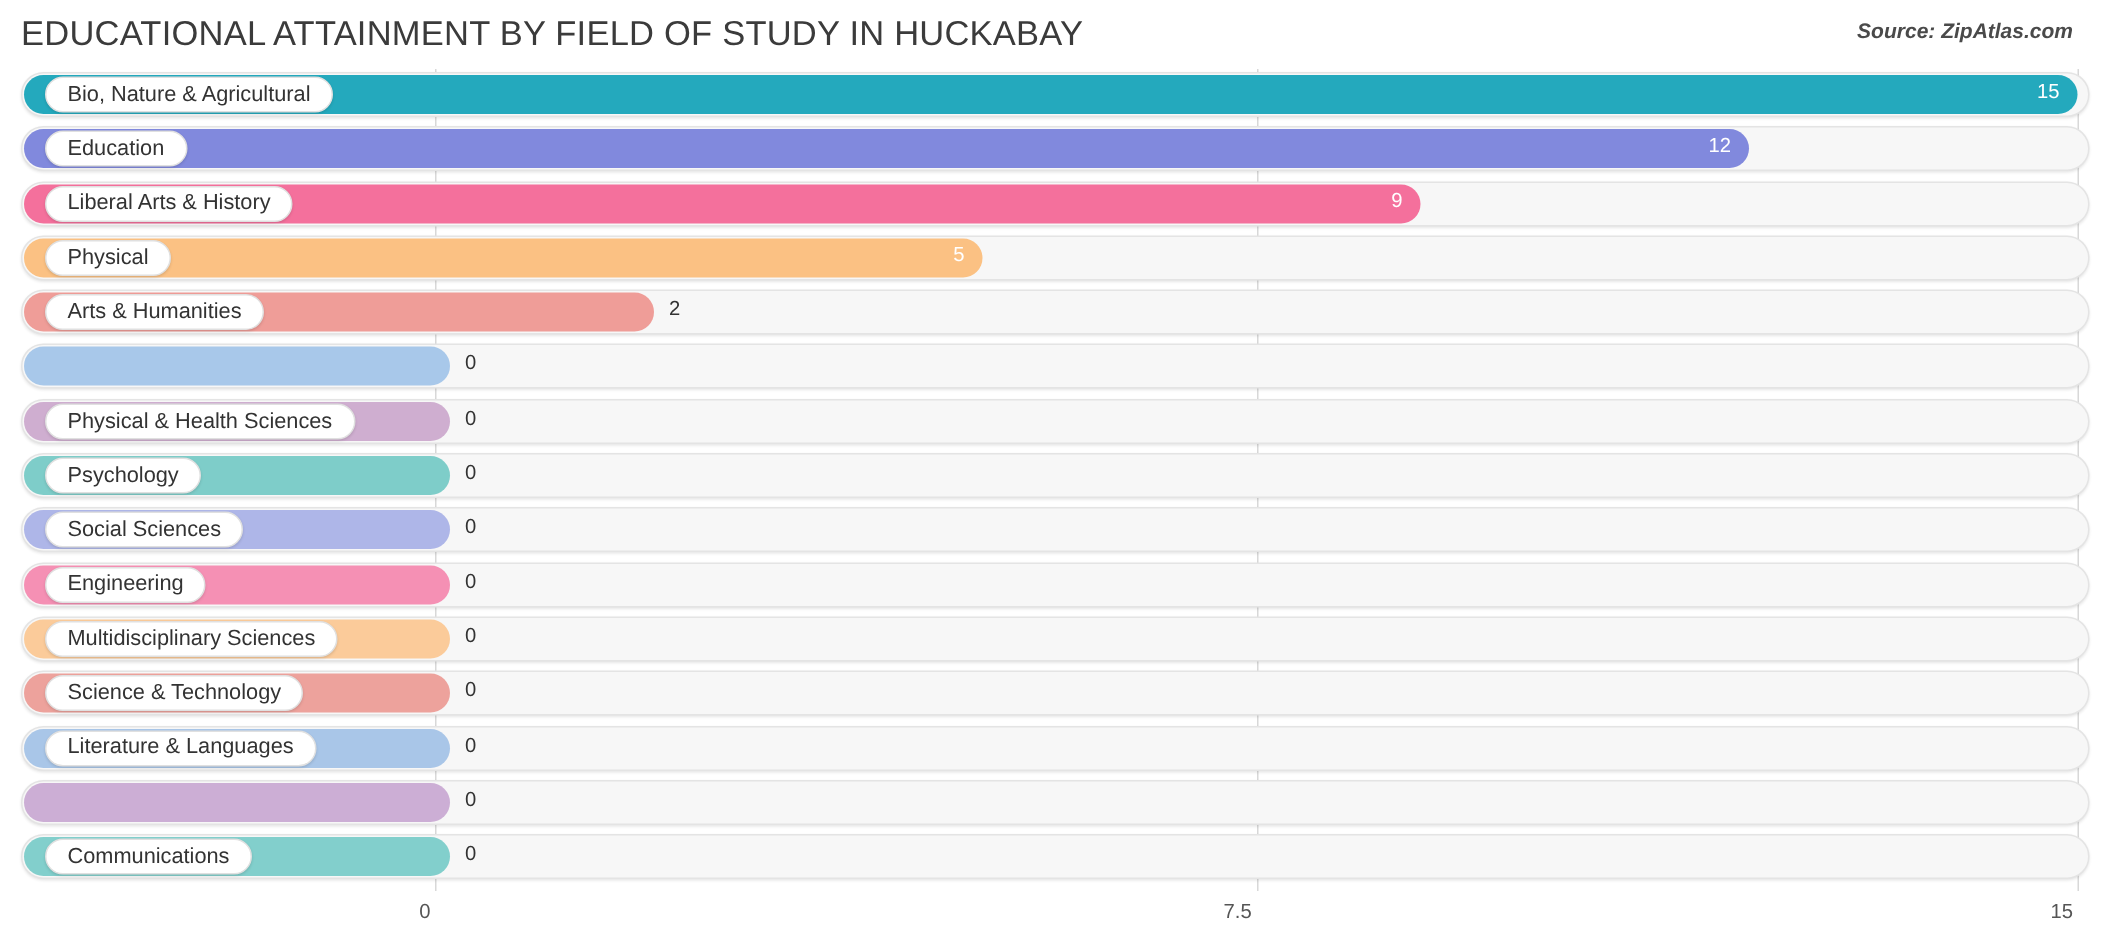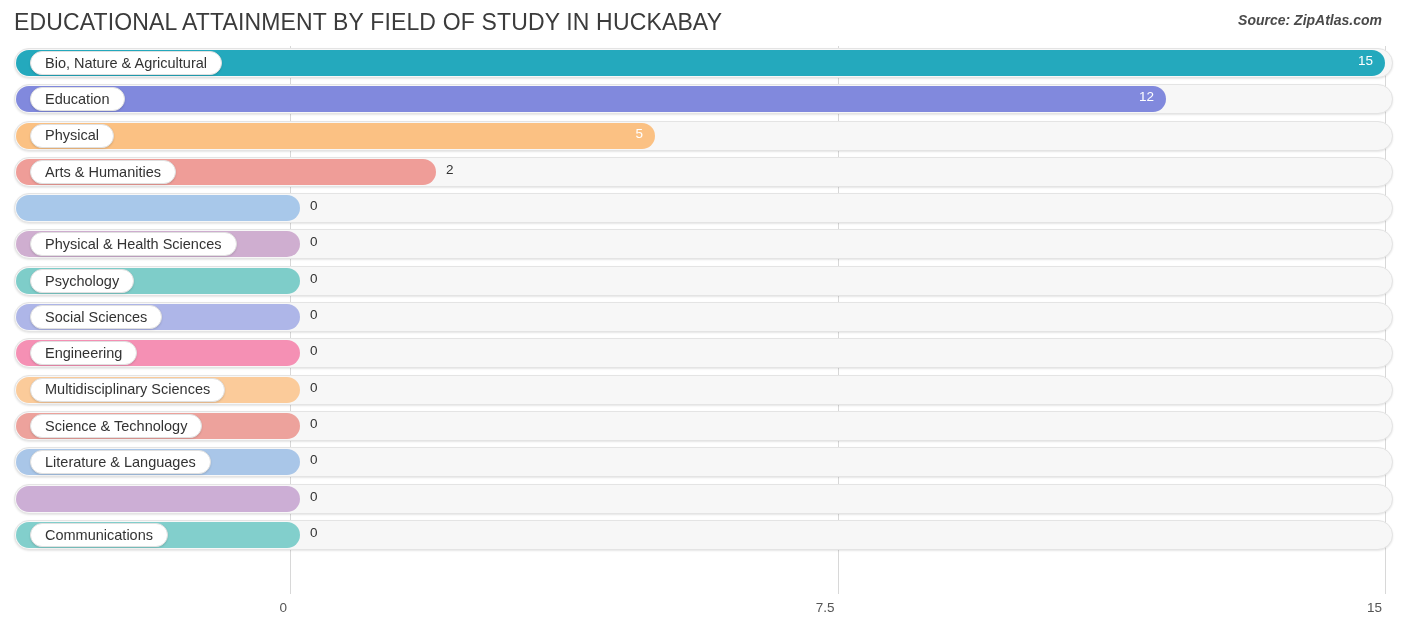--- a/index.html
+++ b/index.html
@@ -178,20 +178,28 @@
         <div class="row">
           <div class="track"></div>
           <div class="bar" style="width: 1150px; background: rgb(129, 137, 221);"></div>
           <div class="pill">
             <span class="pill-label">Education</span>
           </div>
           <div class="value inside" style="left: 1154px;">12</div>
         </div>
         <div class="row">
           <div class="track"></div>
+          <div class="bar" style="width: 931px; background: rgb(244, 112, 156);"></div>
+          <div class="pill">
+            <span class="pill-label">Liberal Arts &amp; History</span>
+          </div>
+          <div class="value inside" style="left: 935px;">9</div>
+        </div>
+        <div class="row">
+          <div class="track"></div>
           <div class="bar" style="width: 639px; background: rgb(251, 193, 131);"></div>
           <div class="pill">
             <span class="pill-label">Physical</span>
           </div>
           <div class="value inside" style="left: 643px;">5</div>
         </div>
         <div class="row">
           <div class="track"></div>
           <div class="bar" style="width: 420px; background: rgb(239, 157, 152);"></div>
           <div class="pill">

